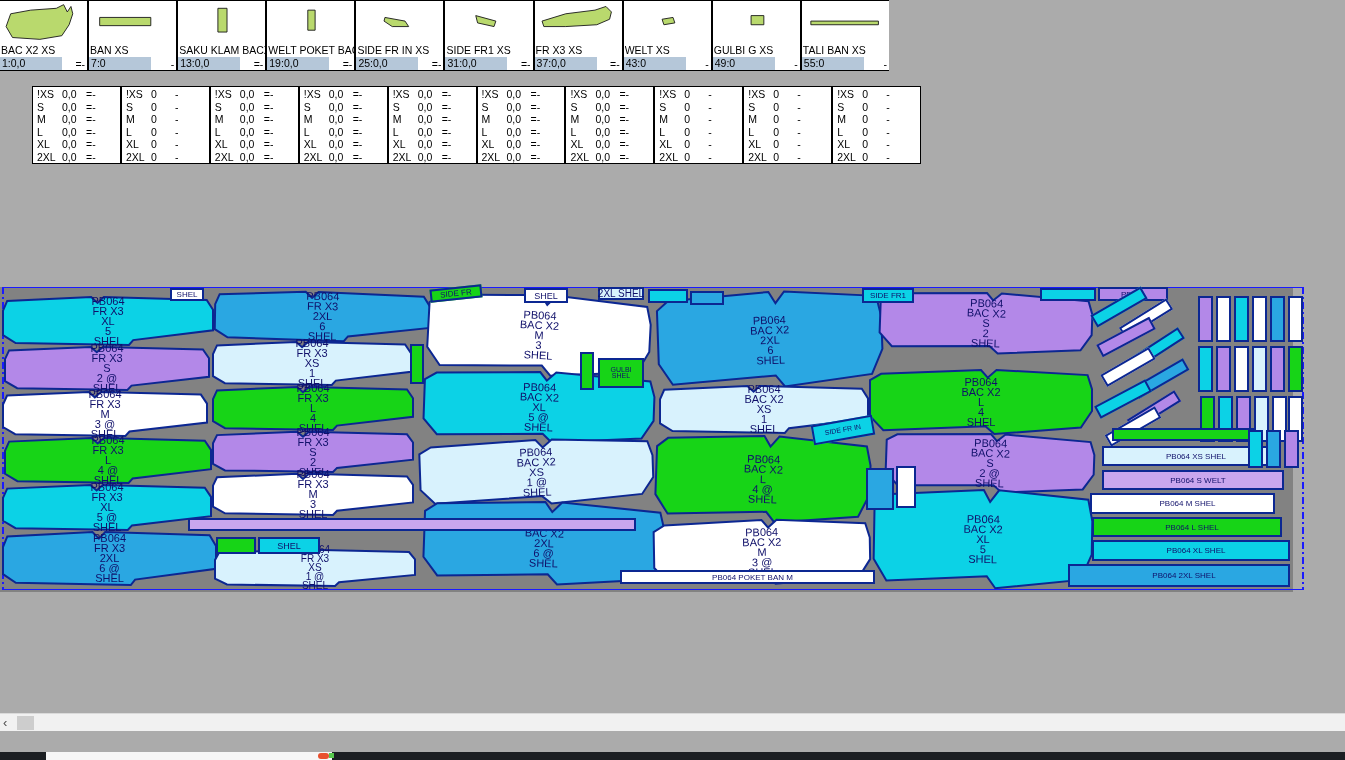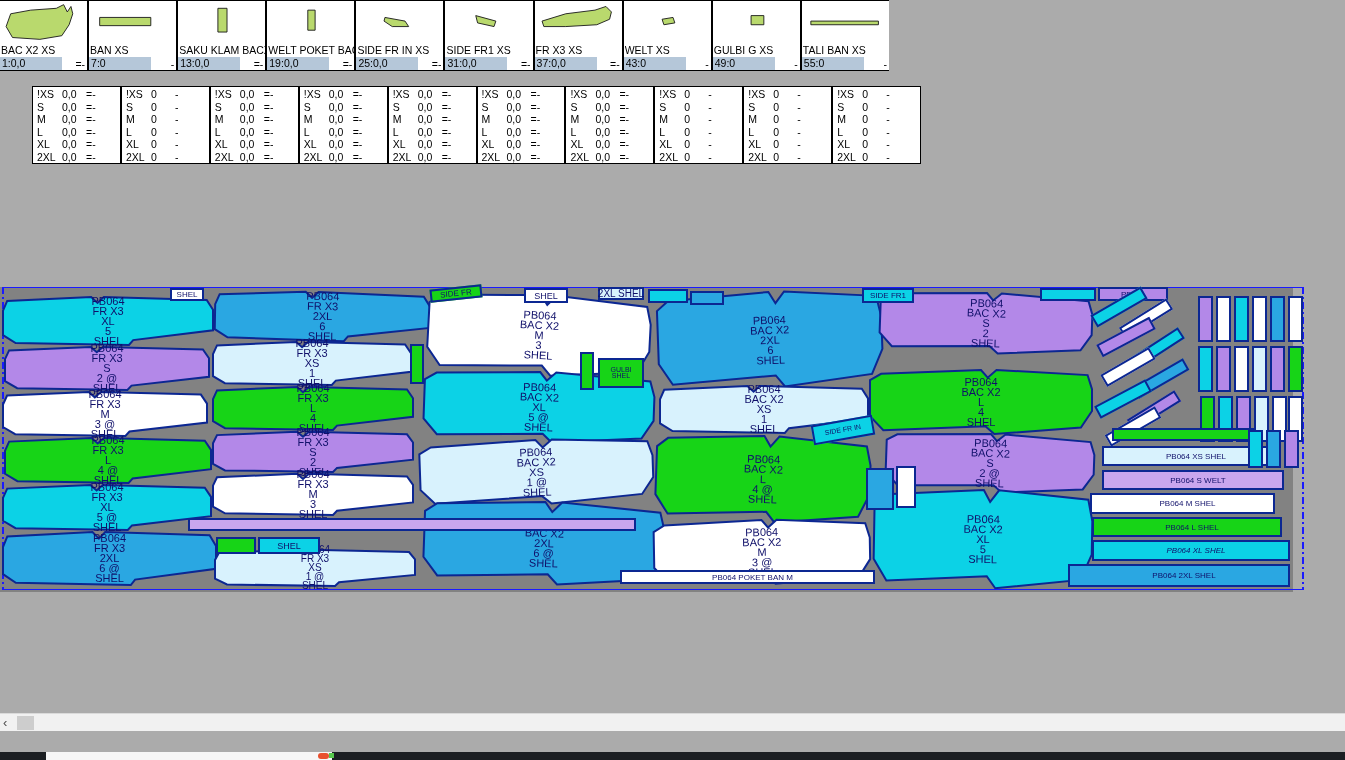--- a/index.html
+++ b/index.html
@@ -970,21 +970,21 @@
         </div>
       </div>
       <div class="piece" style="left: 1092px; top: 230px; width: 190px; height: 20px;">
         <div class="piece-rect" style="background: rgb(23, 212, 23);"></div>
         <div class="piece-lbl left" style="font-size: 8px; line-height: 7px;">
           <span>PB064 L SHEL</span>
         </div>
       </div>
       <div class="piece" style="left: 1092px; top: 253px; width: 198px; height: 21px;">
         <div class="piece-rect" style="background: rgb(12, 210, 230);"></div>
-        <div class="piece-lbl left" style="font-size: 8px; line-height: 7px; font-style: italic;">
+        <div class="piece-lbl left" style="font-size: 8px; line-height: 7px;">
           <span>PB064 XL SHEL</span>
         </div>
       </div>
       <div class="piece" style="left: 1068px; top: 277px; width: 222px; height: 23px;">
         <div class="piece-rect" style="background: rgb(42, 167, 226);"></div>
         <div class="piece-lbl left" style="font-size: 8px; line-height: 7px;">
           <span>PB064 2XL SHEL</span>
         </div>
       </div>
       <div class="piece" style="left: 1248px; top: 143px; width: 15px; height: 38px;">

